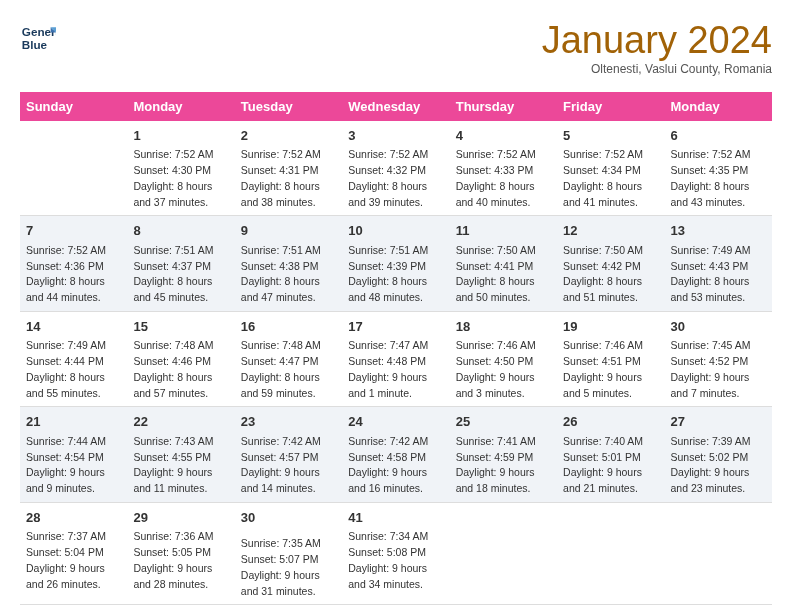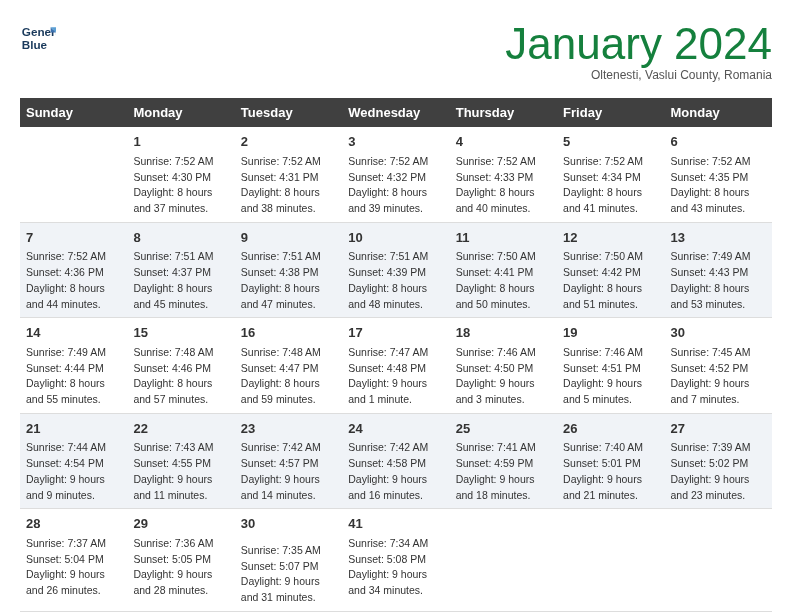--- a/index.html
+++ b/index.html
@@ -22,36 +22,36 @@
       gap: 6px;
     }
     .logo-icon {
       width: 36px;
       height: 36px;
     }
     .title-block {
       text-align: right;
     }
     .main-title {
-      font-size: 44px;
+      font-size: 38px;
       font-weight: 300;
-      color: #15803d;
+      color: #a16207;
       line-height: 1.1;
     }
     .subtitle {
       font-size: 12px;
       color: #555;
     }
     table {
       width: 100%;
       border-collapse: collapse;
       font-size: 11px;
     }
     thead tr th {
-      background-color: #404040;
+      background-color: #ec4899;
       color: #fff;
       padding: 7px 6px;
       text-align: left;
       font-weight: bold;
       font-size: 13px;
     }
     tbody tr {
       border-bottom: 1px solid #ddd;
     }
     tbody tr:nth-child(odd) {

